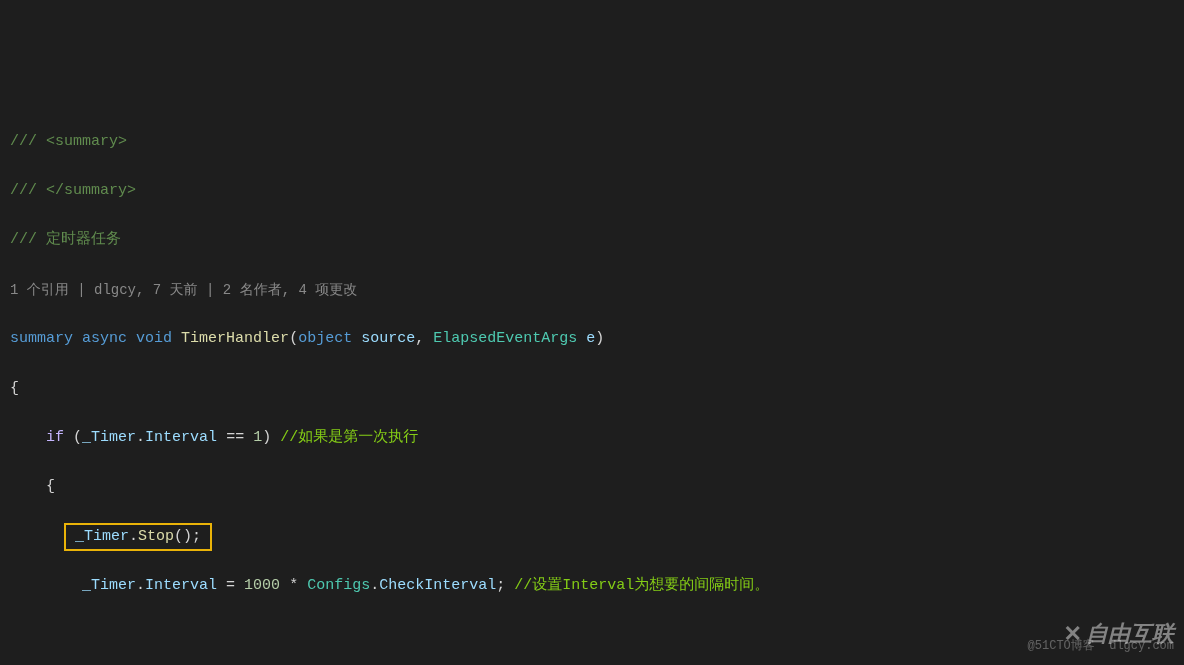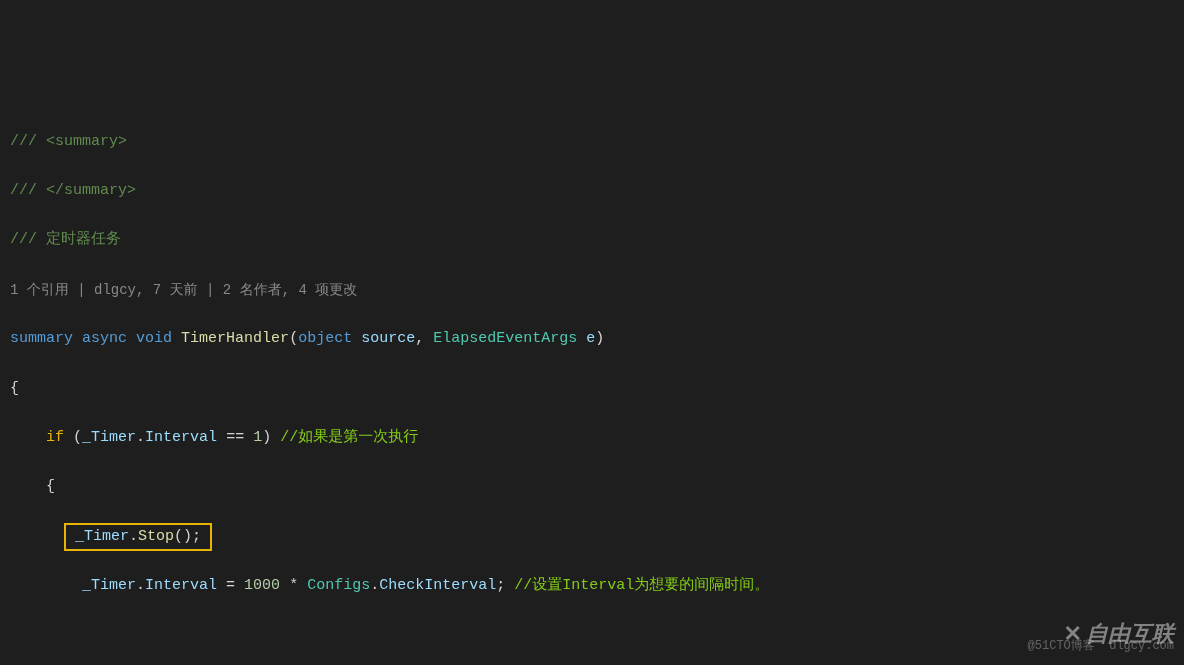--- a/index.html
+++ b/index.html
@@ -14,21 +14,21 @@
     overflow: hidden;
     position: relative;
     white-space: pre;
     padding: 6px 10px;
   }
   .line { white-space: pre; }
   .comment-doc { color: #608b4e; }
   .comment { color: #84cc16; }
   .codelens { color: #888; font-size: 14px; }
   .kw { color: #569cd6; }
-  .ctrl { color: #eab308; }
+  .ctrl { color: #c4b5fd; }
   .type { color: #4ec9b0; }
   .method { color: #dcdcaa; }
   .field { color: #9cdcfe; }
   .num { color: #b5cea8; }
   .punc { color: #d4d4d4; }
   .guide { color: #404040; }
   .hl-box {
     display: inline-block;
     border: 2px solid #eab308;
     margin: -2px 0;

